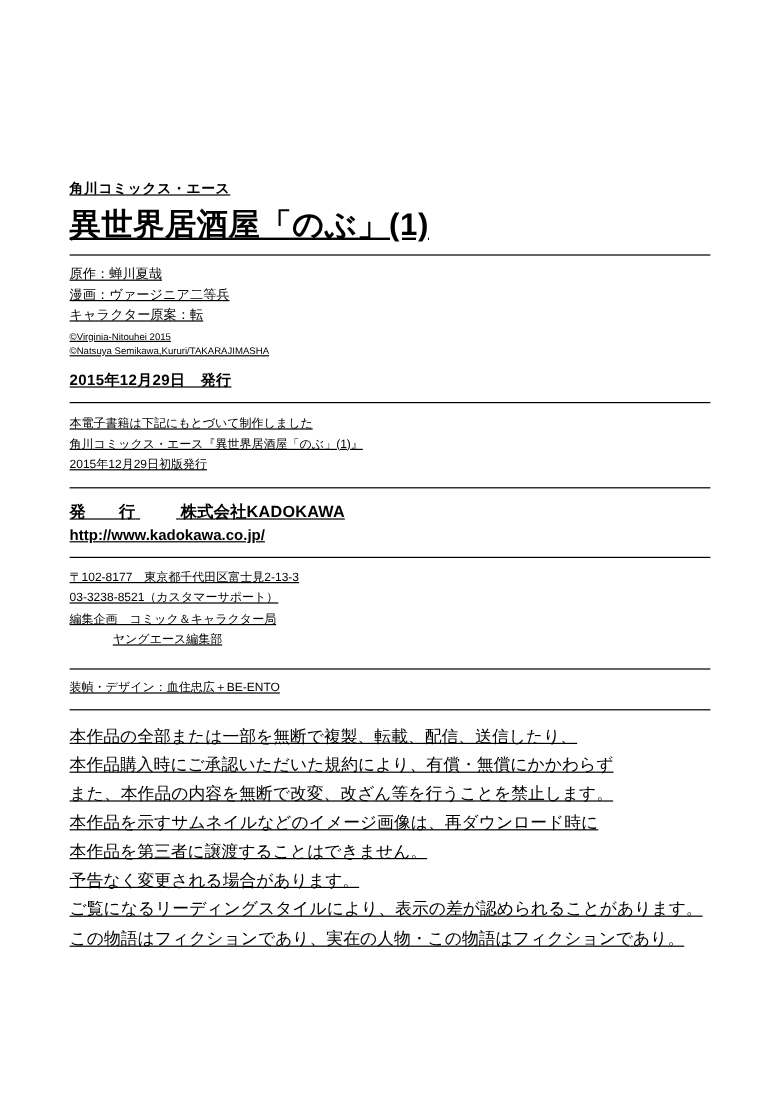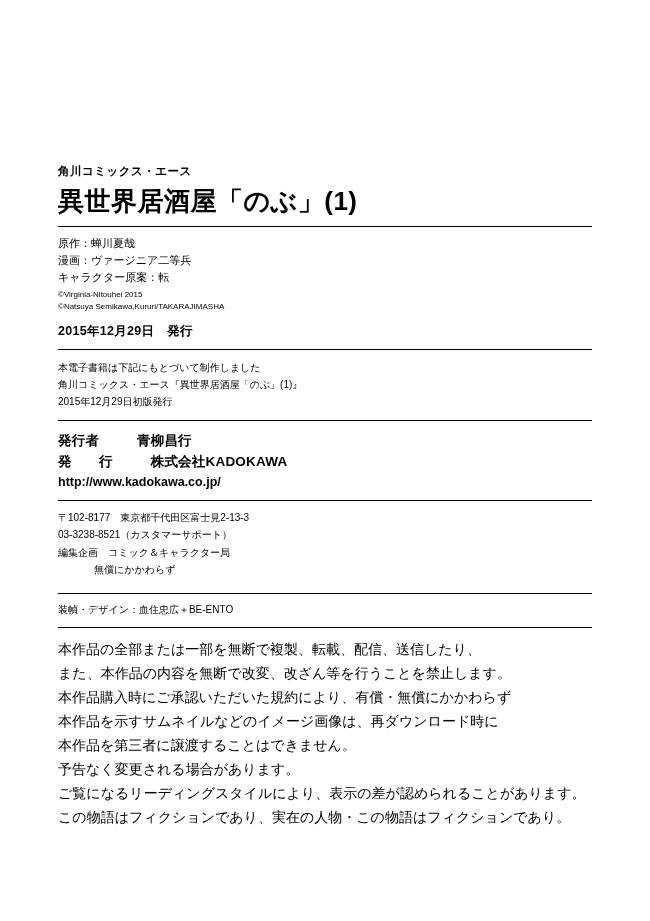--- a/index.html
+++ b/index.html
@@ -11,22 +11,23 @@
     width: 650px;
     height: 921px;
     font-family: "Liberation Sans", sans-serif;
     color: #000000;
     position: relative;
     overflow: hidden;
   }
   .page {
     position: absolute;
     left: 58px;
-    top: 164px;
+    top: 150px;
     width: 534px;
+    text-decoration: underline;
   }
   .rule {
     border: 0;
     border-top: 1px solid #000000;
     margin: 0;
     height: 0;
   }
   .imprint-label {
     font-size: 11.5px;
     font-weight: bold;
@@ -148,51 +149,46 @@
   <div class="source-note">
     <div>本電子書籍は下記にもとづいて制作しました</div>
     <div>角川コミックス・エース『異世界居酒屋「のぶ」(1)』</div>
     <div>2015年12月29日初版発行</div>
   </div>
 
   <hr class="rule rule-after-source">
 
   <div class="publisher">
     <div>
-      <span>発行者</span>
-      <span class="indent-gap"></span>
-      <span>青柳昌行</span>
-    </div>
-    <div>
       <span>発　　行</span>
       <span class="indent-gap"></span>
       <span>株式会社KADOKAWA</span>
     </div>
     <div class="url">http://www.kadokawa.co.jp/</div>
   </div>
 
   <hr class="rule rule-after-publisher">
 
   <div class="address">
     <div>〒102-8177　東京都千代田区富士見2-13-3</div>
     <div>03-3238-8521（カスタマーサポート）</div>
     <div>編集企画　コミック＆キャラクター局</div>
-    <div class="sub">無償にかかわらず</div>
+    <div class="sub">ヤングエース編集部</div>
   </div>
 
   <hr class="rule rule-after-address">
 
   <div class="design">装幀・デザイン：血住忠広＋BE-ENTO</div>
 
   <hr class="rule rule-after-design">
 
   <div class="legal">
     <div>本作品の全部または一部を無断で複製、転載、配信、送信したり、</div>
+    <div>本作品購入時にご承認いただいた規約により、有償・無償にかかわらず</div>
     <div>また、本作品の内容を無断で改変、改ざん等を行うことを禁止します。</div>
-    <div>本作品購入時にご承認いただいた規約により、有償・無償にかかわらず</div>
     <div>本作品を示すサムネイルなどのイメージ画像は、再ダウンロード時に</div>
     <div>本作品を第三者に譲渡することはできません。</div>
     <div>予告なく変更される場合があります。</div>
     <div>ご覧になるリーディングスタイルにより、表示の差が認められることがあります。</div>
     <div>この物語はフィクションであり、実在の人物・この物語はフィクションであり。</div>
   </div>
 
 </div>
 
 </body></html>

